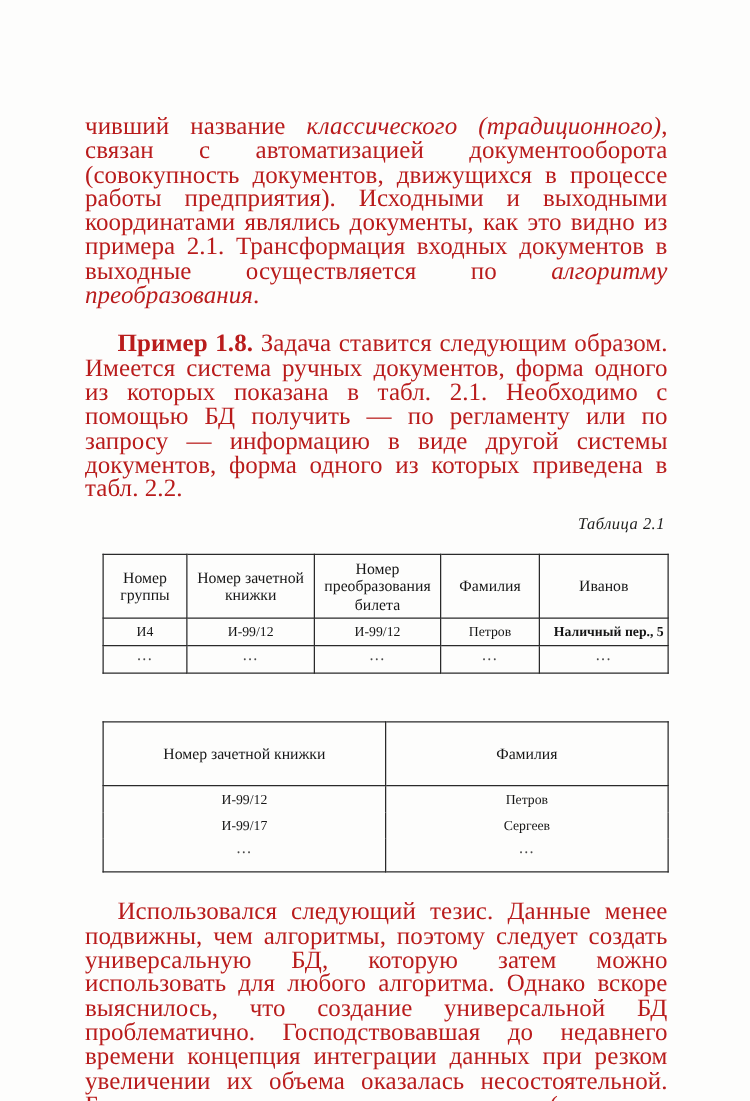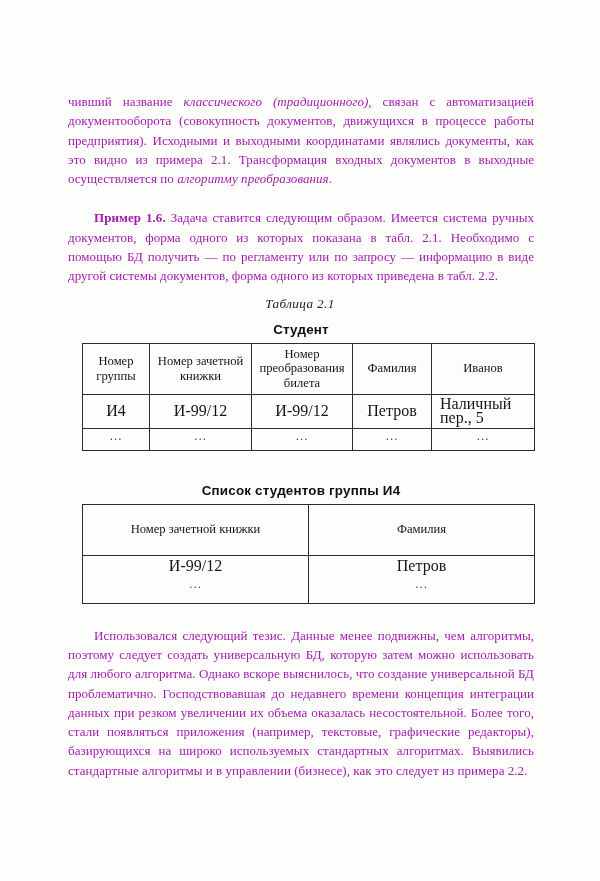--- a/index.html
+++ b/index.html
@@ -23,38 +23,38 @@
     background: #fdfdfc;
   }
   .content {
     position: absolute;
     left: 68px;
     top: 92px;
     width: 466px;
   }
   p.body-text {
     margin: 0;
-    font-size: 13px;
+    font-size: 20px;
     line-height: 19.3px;
     text-align: justify;
     text-justify: inter-word;
     letter-spacing: 0.05px;
-    color: #a21caf;
+    color: #b91c1c;
   }
   p.body-text.indent {
     text-indent: 26px;
   }
   .gap-para { height: 20px; }
   .gap-small { height: 10px; }
   i, .ital { font-style: italic; }
   b, .bold { font-weight: bold; }
 
   
   .table-caption {
-    text-align: center;
+    text-align: right;
     font-style: italic;
     font-size: 13.2px;
     color: #1c1c1c;
     margin: 0;
     padding-right: 2px;
     letter-spacing: 0.4px;
   }
   
   .table-title {
     text-align: center;
@@ -79,37 +79,37 @@
     text-align: center;
     vertical-align: middle;
     padding: 2px 3px;
     line-height: 14.5px;
   }
   table.doc-table th {
     height: 46px;
   }
   table.doc-table td.data {
     height: 17px;
-    font-size: 16px;
+    font-size: 11px;
   }
   table.doc-table td.dots {
     height: 19px;
     font-size: 13px;
     letter-spacing: 1px;
     color: #4a4a4a;
     vertical-align: top;
     padding-top: 0;
   }
   
   .t1 col.c1 { width: 67px; }
   .t1 col.c2 { width: 102px; }
   .t1 col.c3 { width: 101px; }
   .t1 col.c4 { width: 79px; }
   .t1 col.c5 { width: 103px; }
-  .t1 td.addr { text-align: left; padding-left: 8px; }
+  .t1 td.addr { text-align: right; padding-left: 8px; font-weight: bold; }
   
   .t2 col.c1 { width: 226px; }
   .t2 col.c2 { width: 226px; }
   .t2 th { height: 30px; font-size: 12.8px; }
   .t2 td.data { height: 22px; }
 
   .page-number {
     position: absolute;
     left: 0;
     top: 828px;
@@ -124,27 +124,26 @@
 </head>
 <body>
 
 <div class="page">
   <div class="content">
 
     <p class="body-text"><span>чивший название </span><i>классического (традиционного)</i><span>, связан с автоматизацией документооборота (совокупность документов, движущихся в процессе работы предприятия). Исходными и выходными координатами являлись документы, как это видно из примера 2.1. Трансформация входных документов в выходные осуществляется по </span><i>алгоритму преобразования</i><span>.</span></p>
 
     <div class="gap-para"></div>
 
-    <p class="body-text indent"><b>Пример 1.6.</b><span> Задача ставится следующим образом. Имеется система ручных документов, форма одного из которых показана в табл. 2.1. Необходимо с помощью БД получить — по регламенту или по запросу — информацию в виде другой системы документов, форма одного из которых приведена в табл. 2.2.</span></p>
+    <p class="body-text indent"><b>Пример 1.8.</b><span> Задача ставится следующим образом. Имеется система ручных документов, форма одного из которых показана в табл. 2.1. Необходимо с помощью БД получить — по регламенту или по запросу — информацию в виде другой системы документов, форма одного из которых приведена в табл. 2.2.</span></p>
 
     <div class="gap-small"></div>
 
     <p class="table-caption">Таблица 2.1</p>
     <div class="gap-small"></div>
-    <p class="table-title">Студент</p>
     <div style="height:6px"></div>
     <div class="tbl-wrap">
       <table class="doc-table t1">
         <colgroup>
             <col class="c1">
             <col class="c2">
             <col class="c3">
             <col class="c4">
             <col class="c5">
           </colgroup>
@@ -172,40 +171,43 @@
             <td class="dots" style="border-top:none">...</td>
             <td class="dots" style="border-top:none">...</td>
           </tr>
         </tbody>
       </table>
     </div>
 
     <div style="height:22px"></div>
 
     <div class="gap-small"></div>
-    <p class="table-title">Список студентов группы И4</p>
     <div style="height:6px"></div>
     <div class="tbl-wrap">
       <table class="doc-table t2">
         <colgroup>
             <col class="c1">
             <col class="c2">
           </colgroup>
         <thead>
           <tr>
             <th>Номер зачетной книжки</th>
             <th>Фамилия</th>
           </tr>
         </thead>
         <tbody>
           <tr>
             <td class="data" style="border-bottom:none">И-99/12</td>
             <td class="data" style="border-bottom:none">Петров</td>
           </tr>
           <tr>
+            <td class="data" style="border-top:none;border-bottom:none">И-99/17</td>
+            <td class="data" style="border-top:none;border-bottom:none">Сергеев</td>
+          </tr>
+          <tr>
             <td class="dots" style="border-top:none;height:24px">...</td>
             <td class="dots" style="border-top:none;height:24px">...</td>
           </tr>
         </tbody>
       </table>
     </div>
 
     <div style="height:22px"></div>
 
     <p class="body-text indent">Использовался следующий тезис. Данные менее подвижны, чем алгоритмы, поэтому следует создать универсальную БД, которую затем можно использовать для любого алгоритма. Однако вскоре выяснилось, что создание универсальной БД проблематично. Господствовавшая до недавнего времени концепция интеграции данных при резком увеличении их объема оказалась несостоятельной. Более того, стали появляться приложения (например, текстовые, графические редакторы), базирующихся на широко используемых стандартных алгоритмах. Выявились стандартные алгоритмы и в управлении (бизнесе), как это следует из примера 2.2.</p>

